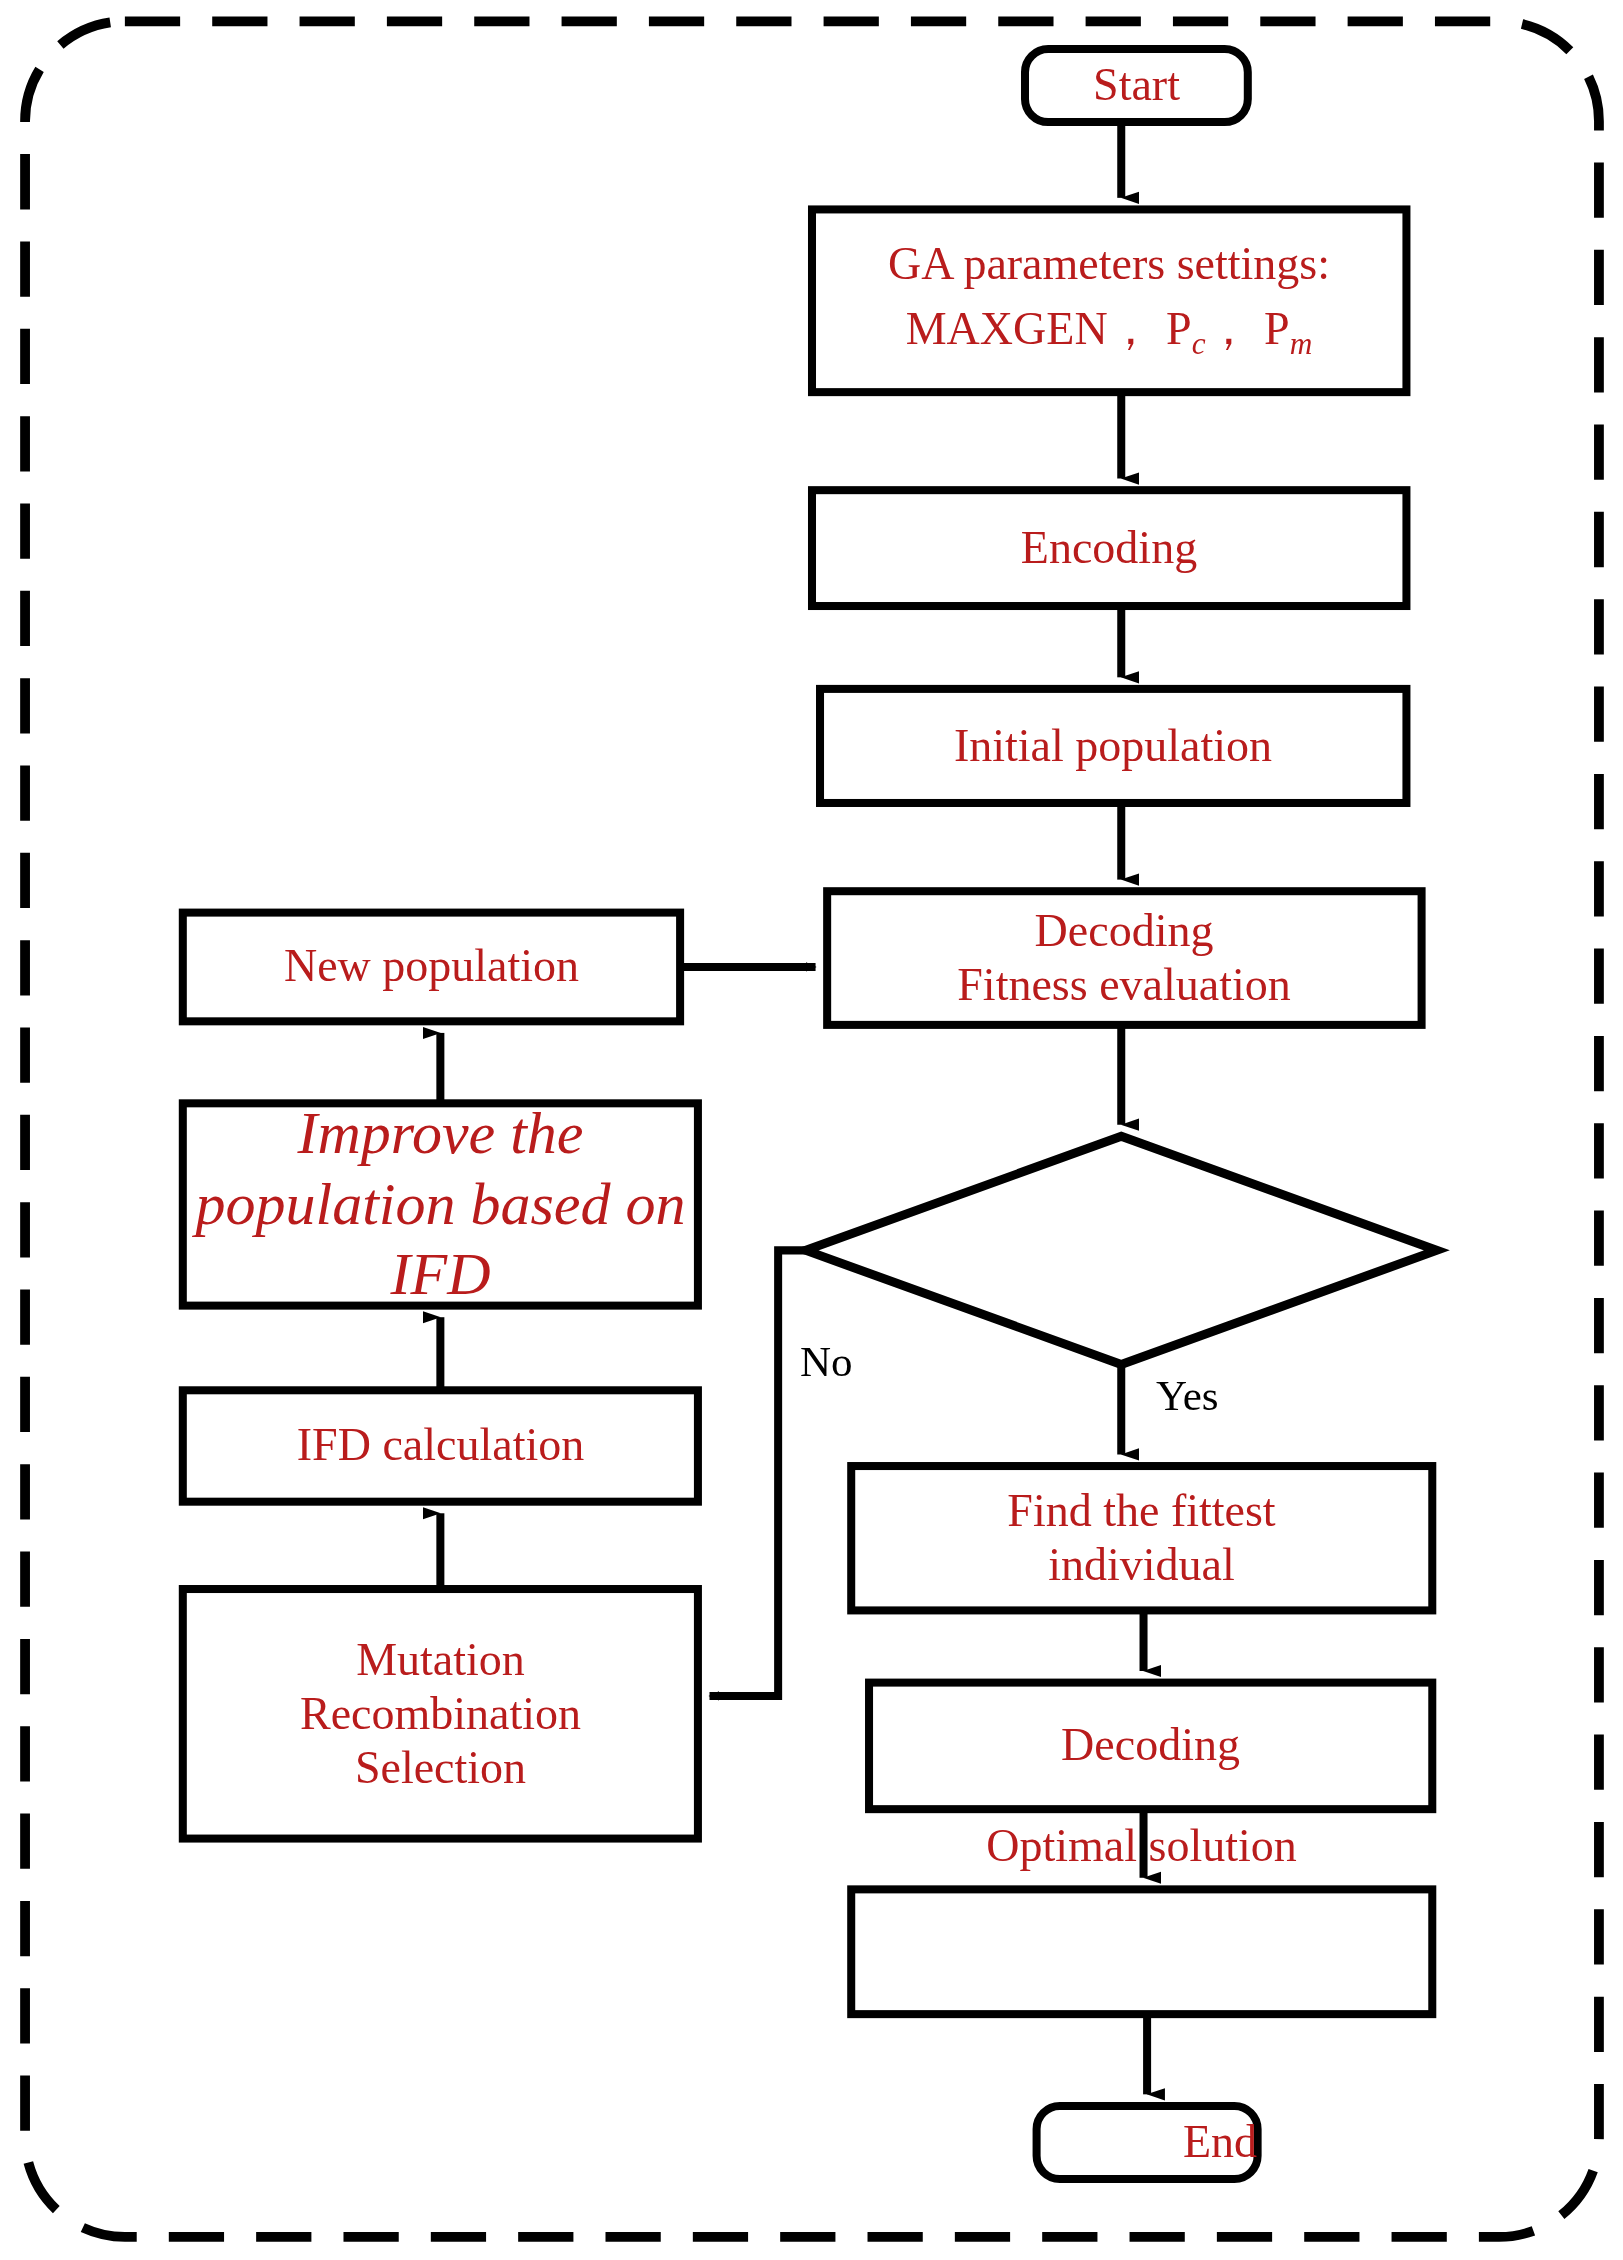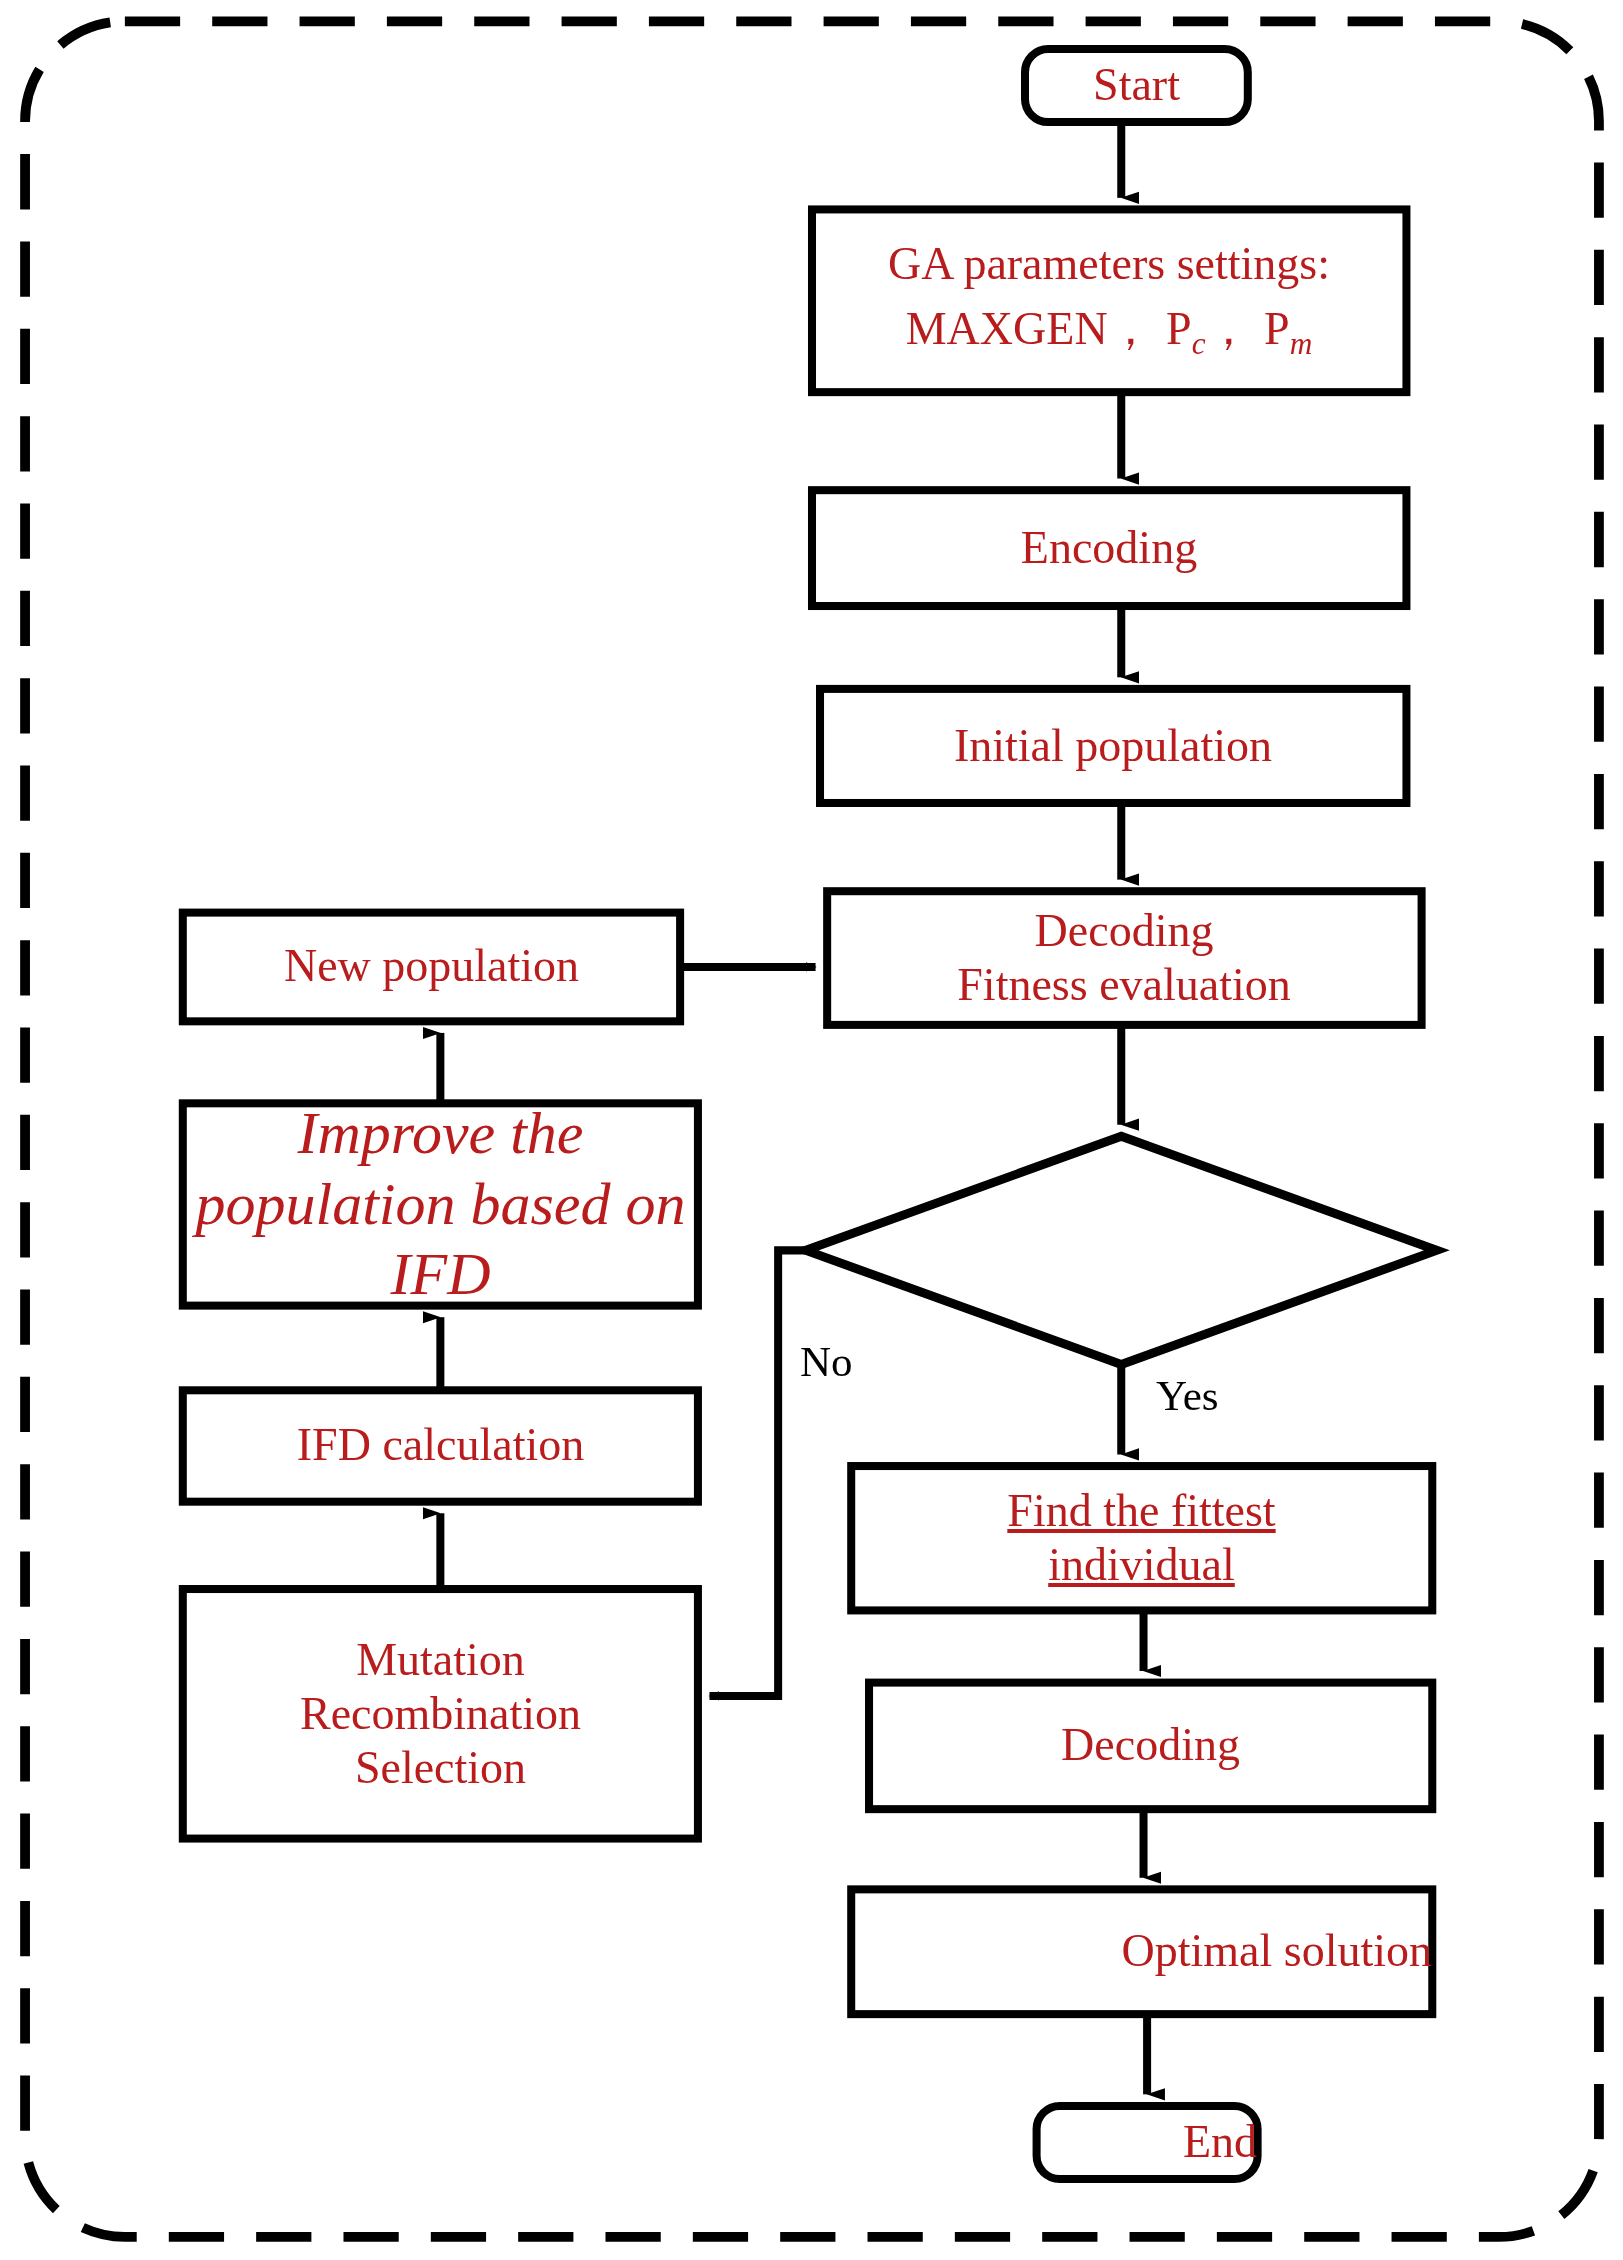--- a/index.html
+++ b/index.html
@@ -173,30 +173,30 @@
   <div class="node-label t-52" style="left:183px; top:1390px; width:515px; height:111px;">
     <span class="ln">IFD calculation</span>
   </div>
 
   <div class="node-label t-52" style="left:183px; top:1589px; width:515px; height:250px;">
     <span class="ln">Mutation</span>
     <span class="ln">Recombination</span>
     <span class="ln">Selection</span>
   </div>
 
-  <div class="node-label t-52" style="left:851px; top:1466px; width:581px; height:144px;text-decoration:underline;">
+  <div class="node-label t-52" style="left:851px; top:1466px; width:581px; height:144px;">
     <span class="ln">Find the fittest</span>
     <span class="ln">individual</span>
   </div>
 
   <div class="node-label t-52" style="left:869px; top:1682px; width:563px; height:127px;">
     <span class="ln">Decoding</span>
   </div>
 
-  <div class="node-label t-52" style="left:851px; top:1889px; width:581px; height:125px;align-items:flex-end;">
+  <div class="node-label t-52" style="left:851px; top:1784px; width:581px; height:125px;">
     <span class="ln">Optimal solution</span>
   </div>
 
   <div class="node-label t-52" style="left:1036px; top:2106px; width:221px; height:73px;align-items:flex-end;">
     <span class="ln">End</span>
   </div>
 
   <div class="edge-label" style="left:800px; top:1337px;">No</div>
 
   <div class="edge-label" style="left:1148px; top:1371px;margin-left:8px;">Yes</div>

